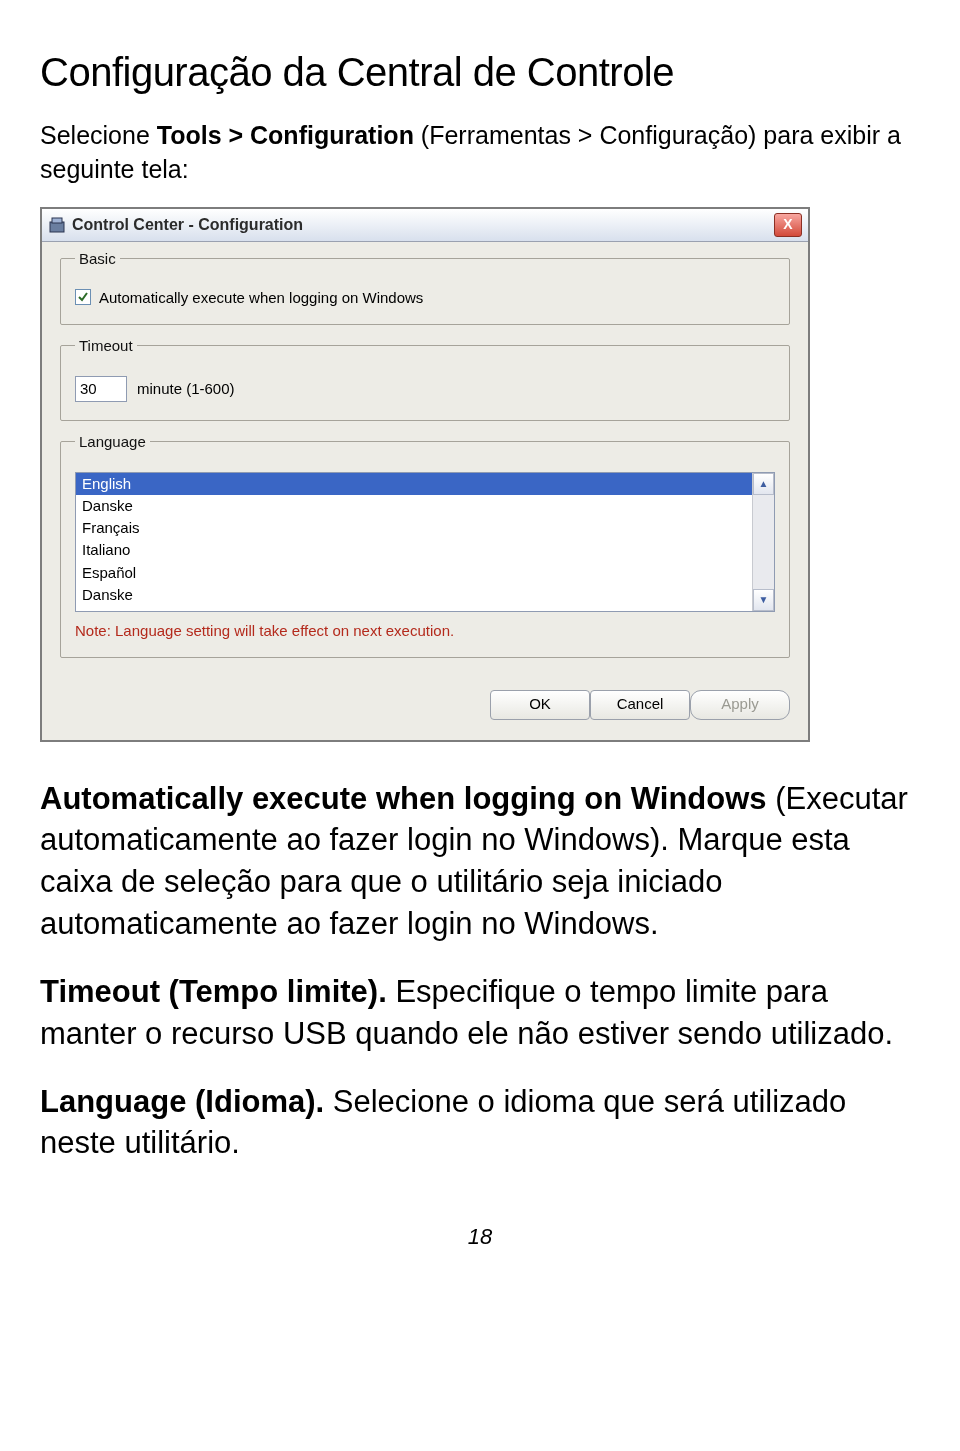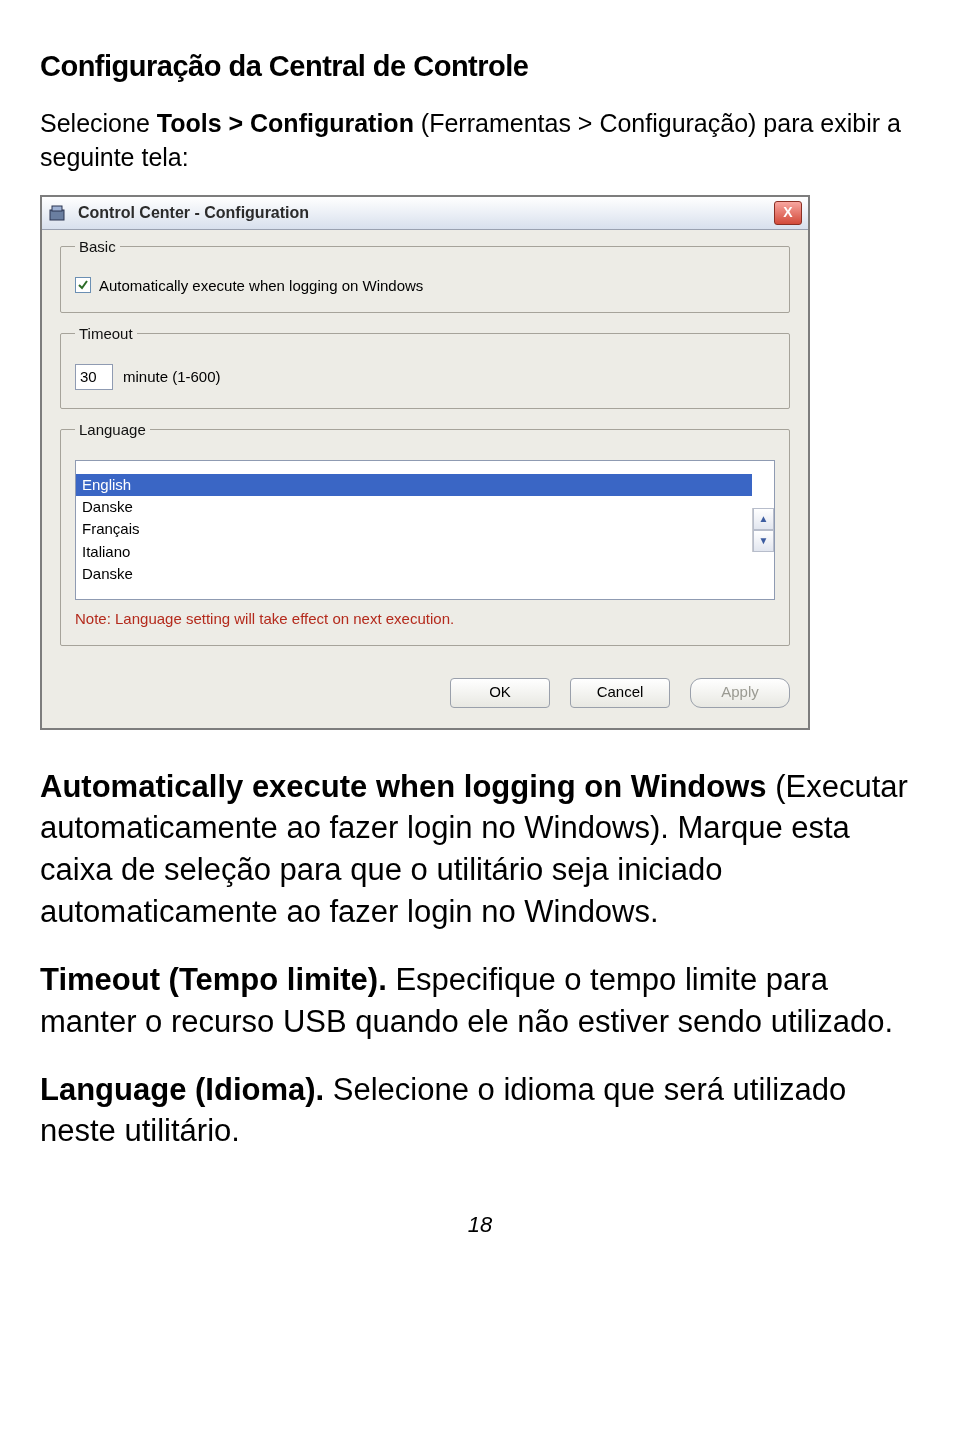--- a/index.html
+++ b/index.html
@@ -7,22 +7,22 @@
     font-family: Arial, Helvetica, sans-serif;
     margin: 0;
     padding: 50px 40px;
     background: #fff;
     color: #000;
     width: 960px;
   }
   h1 {
     font-family: "Arial Narrow", "Helvetica Condensed", Arial, sans-serif;
     font-stretch: condensed;
-    font-size: 29px;
-    font-weight: bold;
+    font-size: 40px;
+    font-weight: normal;
     letter-spacing: -0.5px;
     margin: 0 0 24px 0;
   }
   .intro {
     font-size: 25px;
     margin: 0 0 20px 0;
     line-height: 1.35;
   }
   .intro b { font-weight: bold; }
 
@@ -32,21 +32,21 @@
     width: 770px;
     background: linear-gradient(#fbfbf9, #efeee9);
     margin-bottom: 36px;
   }
   .titlebar {
     display: flex;
     align-items: center;
     background: linear-gradient(#fff, #d8e0ed);
     border-bottom: 1px solid #9aa1b0;
     padding: 4px 6px;
-    gap: 12px;
+    gap: 6px;
   }
   .title-icon svg { display: block; }
   .title-text {
     font-family: Tahoma, Arial, sans-serif;
     font-size: 16px;
     font-weight: bold;
     color: #2b2b2b;
     flex: 1;
   }
   .close-btn {
@@ -95,34 +95,33 @@
   }
   .chk svg { display: block; }
   .timeout-row {
     display: flex;
     align-items: center;
     gap: 10px;
     font-family: Tahoma, Arial, sans-serif;
     font-size: 15px;
   }
   .num-input {
-    width: 38px;
+    width: 52px;
     height: 26px;
     border: 1px solid #8f9bb2;
     background: #fff;
     font-family: Tahoma, Arial, sans-serif;
     font-size: 15px;
     padding: 2px 4px;
   }
   .listbox-wrap {
     display: flex;
     border: 1px solid #8f9bb2;
     background: #fff;
     height: 140px;
-    align-items: center;
   }
   .listbox {
     flex: 1;
     overflow: hidden;
     font-family: Tahoma, Arial, sans-serif;
     font-size: 15px;
     line-height: 1.35;
     padding: 0;
   }
   .list-item {
@@ -153,21 +152,21 @@
   }
   .note {
     font-family: Liberation Sans, sans-serif;
     font-size: 15px;
     color: #b42a1c;
     margin-top: 10px;
   }
   .button-row {
     display: flex;
     justify-content: flex-end;
-    gap: 20px;
+    gap: 0;
     margin-top: 32px;
   }
   .xp-btn {
     min-width: 100px;
     height: 30px;
     border: 1px solid #9aa0ab;
     border-radius: 4px;
     background: linear-gradient(#fff, #e8e8e2);
     font-family: Tahoma, Arial, sans-serif;
     font-size: 15px;
@@ -236,20 +235,21 @@
     </fieldset>
 
     <fieldset>
       <legend>Language</legend>
       <div class="listbox-wrap">
         <div class="listbox" id="lang-list">
             <div class="list-item selected">English</div>
             <div class="list-item">Danske</div>
             <div class="list-item">Français</div>
             <div class="list-item">Italiano</div>
+            <div class="list-item">Español</div>
             <div class="list-item">Danske</div>
           </div>
         <div class="scrollbar">
           <div class="scroll-btn">▲</div>
           <div class="scroll-btn">▼</div>
         </div>
       </div>
       <div class="note">Note: Language setting will take effect on next execution.</div>
     </fieldset>
 

